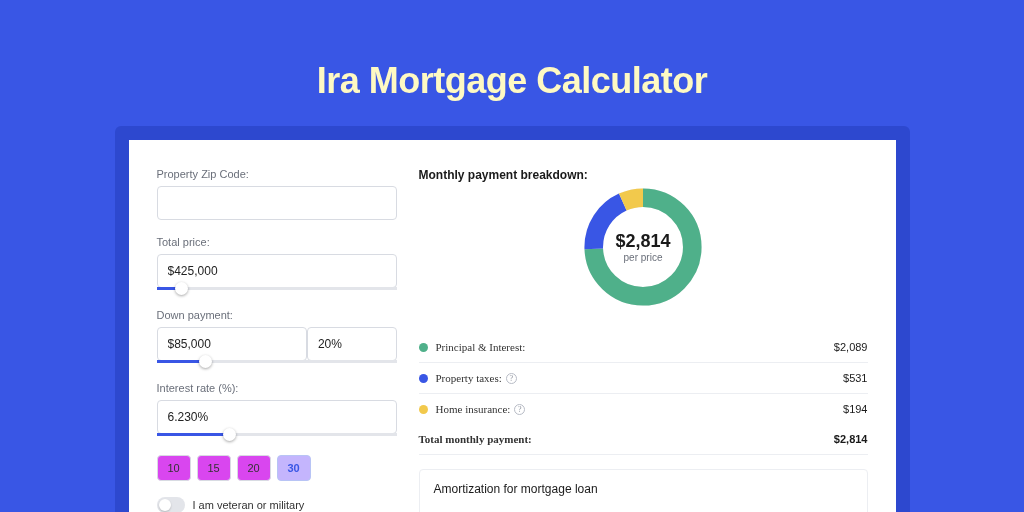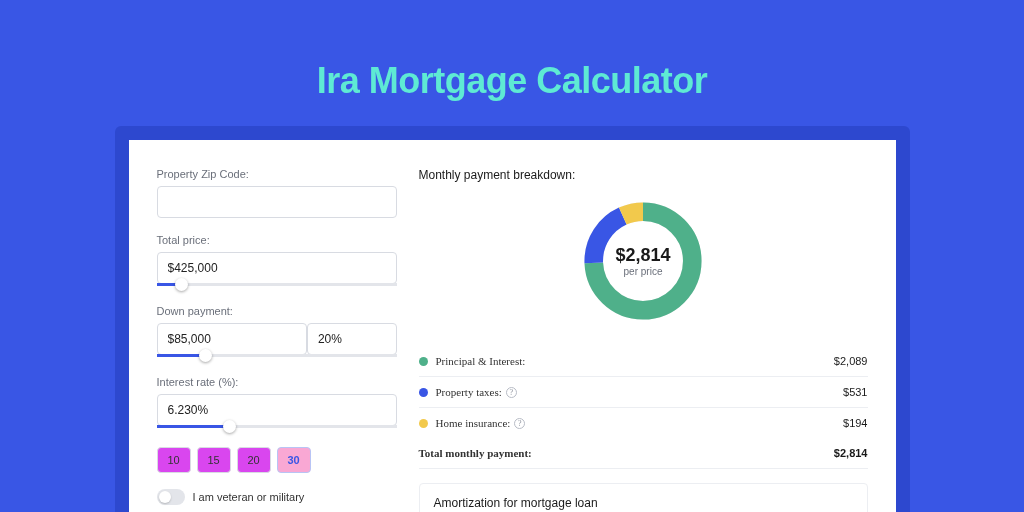--- a/index.html
+++ b/index.html
@@ -6,21 +6,21 @@
 body {
   width: 1024px;
   height: 512px;
   background: #3956e5;
   font-family: -apple-system, BlinkMacSystemFont, "Segoe UI", Arial, sans-serif;
   overflow: hidden;
   position: relative;
 }
 .page-title {
   text-align: center;
-  color: #5eead4;
+  color: #fef9c3;
   font-size: 36px;
   font-weight: 700;
   margin-top: 60px;
   margin-bottom: 24px;
   letter-spacing: -0.5px;
 }
 .card-backdrop {
   background: #2d48cf;
   width: 795px;
   margin: 0 auto;
@@ -41,21 +41,21 @@
   font-size: 11px;
   color: #6a6f7a;
   margin-bottom: 6px;
   display: block;
 }
 .text-input {
   width: 100%;
   height: 32px;
   border: 1px solid #d8dbe2;
   border-radius: 4px;
-  padding: 8px 10px;
+  padding: 16px 10px;
   font-size: 12px;
   color: #222;
   background: #fff;
 }
 .field-block { margin-bottom: 16px; position: relative; }
 .slider-wrap { position: relative; height: 6px; margin-top: -1px; }
 .slider-track {
   position: absolute;
   left: 0; right: 0; top: 0;
   height: 3px;
@@ -85,21 +85,21 @@
   border-radius: 4px;
   background: #d946ef;
   font-size: 11px;
   color: #333;
   display: flex;
   align-items: center;
   justify-content: center;
   cursor: pointer;
 }
 .radio-btn.active {
-  background: #f9a8d4;
+  background: #c4b5fd;
   border-color: #b8c4f5;
   color: #3956e5;
   font-weight: 600;
 }
 .toggle-row { display: flex; align-items: center; gap: 8px; margin-top: 10px; }
 .toggle {
   width: 28px; height: 16px;
   background: #e3e5ea;
   border-radius: 10px;
   position: relative;
@@ -108,23 +108,22 @@
   position: absolute;
   left: 2px; top: 2px;
   width: 12px; height: 12px;
   background: #fff;
   border-radius: 50%;
   box-shadow: 0 1px 2px rgba(0,0,0,0.2);
 }
 .toggle-label { font-size: 11px; color: #333; }
 .section-title {
   font-size: 12px;
-  font-weight: 400;
+  font-weight: 700;
   color: #1a1a1a;
-  margin-bottom: 14px;
 }
 .donut-wrap {
   display: flex;
   justify-content: center;
   margin-bottom: 20px;
 }
 .donut { position: relative; width: 130px; height: 130px; }
 .donut svg { width: 130px; height: 130px; transform: rotate(-90deg); }
 .donut-center {
   position: absolute;

